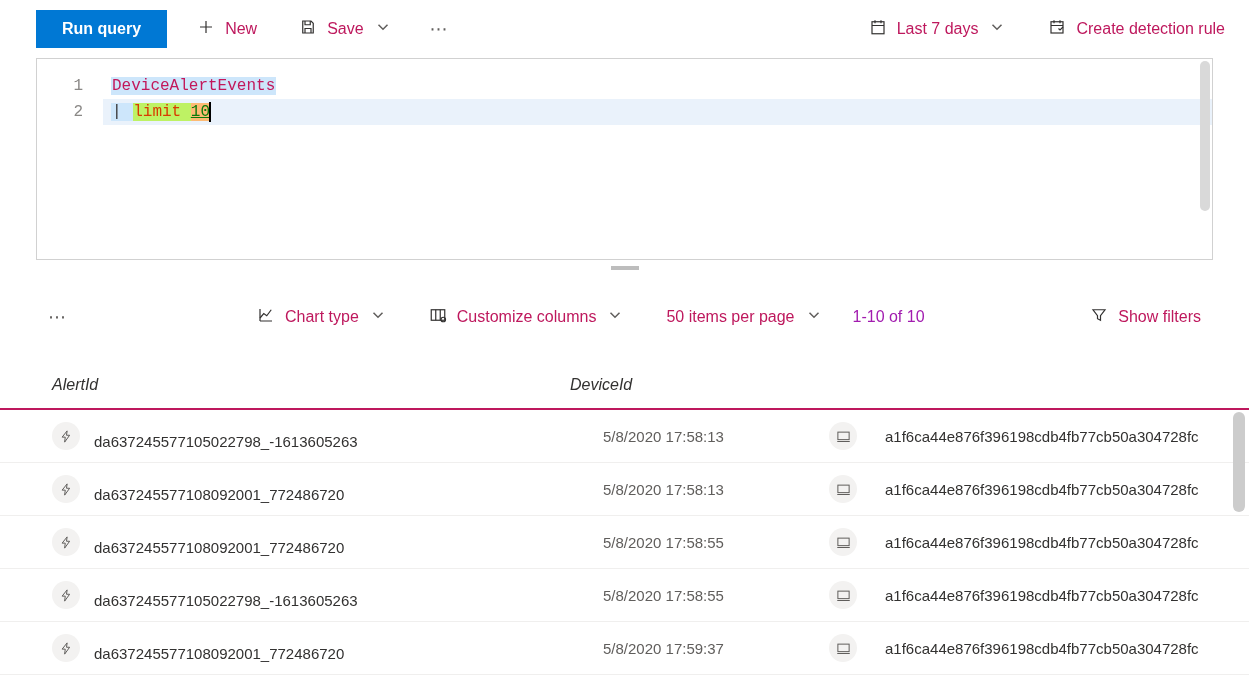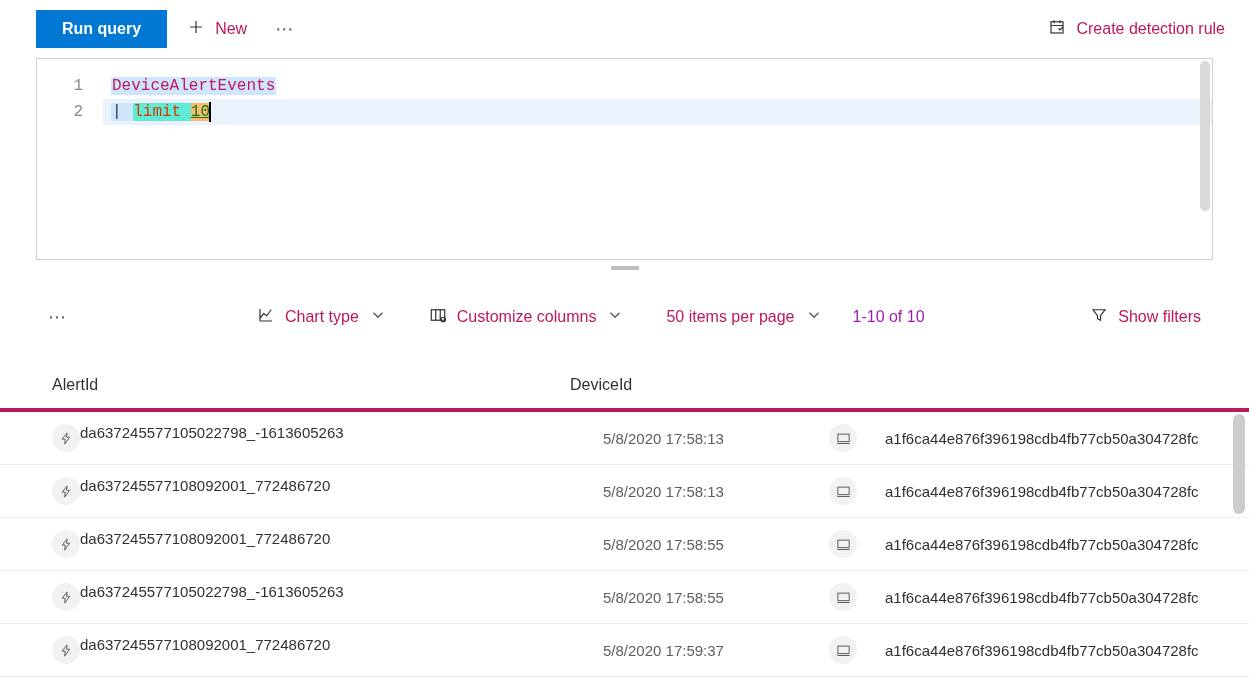--- a/index.html
+++ b/index.html
@@ -7,21 +7,21 @@
     margin: 0;
     font-family: "Segoe UI", -apple-system, BlinkMacSystemFont, sans-serif;
     font-size: 14px;
     color: #323130;
     background: #fff;
     width: 1249px;
   }
   .toolbar {
     display: flex;
     align-items: center;
-    gap: 8px;
+    gap: 18px;
     padding: 10px 12px 10px 36px;
   }
   .btn-primary {
     background: #0078d4;
     color: #fff;
     border: none;
     font-size: 16px;
     font-weight: 600;
     padding: 10px 26px;
     cursor: pointer;
@@ -61,21 +61,21 @@
     flex: 1;
     padding: 14px 0 0 0;
     font-family: Consolas, "Courier New", monospace;
     font-size: 16px;
     line-height: 26px;
   }
   .code .ln { height: 26px; white-space: pre; padding-left: 8px; }
   .sel-line { background: #eaf2fb; }
   .kw-table { color: #c2185b; background:#cde6fb; padding:0 1px;}
   .pipe { color: #323130; background:#cde6fb; padding:0 2px 0 1px;}
-  .kw-op { color: #d83b01; background:#5eead4;}
+  .kw-op { color: #d83b01; background:#bef264;}
   .num { color: #0a7a0a; background:#fdba74;text-decoration:underline;}
   .cursor {
     display:inline-block; width:2px; height:20px;
     background:#000; vertical-align:middle; margin-left:-1px;
   }
   .qbox-scroll {
     position:absolute; right:2px; top:2px; width:10px; height:150px;
     background:#d9d9d9; border-radius:5px;
   }
   .splitter {
@@ -84,37 +84,37 @@
   .results-toolbar {
     display:flex; align-items:center; gap:18px;
     padding: 30px 36px 12px 48px;
     font-size:16px;
   }
   .results-toolbar .lead-dots { font-size:18px; letter-spacing:3px; color:#605e5c; cursor:pointer; }
   .results-toolbar .grow { flex:0 0 140px; }
   .muted { color:#a21caf; }
   .thead {
     display:flex; padding: 30px 36px 14px 52px;
-    border-bottom: 4px solid #be185d;
-    font-size:16px; color:#323130;
+    border-bottom: 2px solid #be185d;
+    font-size:16px; color:#323130;font-style:italic;
   }
   .col-a { width: 518px; }
   .col-t { width: 226px; }
   .col-d { flex:1; }
   .rows { position:relative; }
   .rows-scroll {
     position:absolute; right:4px; top:2px; width:12px; height:100px;
     background:#cccccc; border-radius:6px;
   }
   .row {
     display:flex; align-items:center; padding: 12px 36px 12px 52px;
     border-bottom: 1px solid #f0efee; font-size:15px;
     cursor:pointer;
   }
-  .row .col-a { display:flex; align-items:flex-start; }
+  .row .col-a { display:flex; align-items:flex-end; gap:14px; }
   .row .col-d { display:flex; align-items:center; gap:28px; }
   .icon-circle {
     width:28px; height:28px; border-radius:50%;
     background:#f3f2f1; display:flex; align-items:center; justify-content:center;
     color:#605e5c;
   }
   .icon-circle svg { width:15px; height:15px; }
   .ts { color:#605e5c;margin-left:33px; }
 </style>
 </head>
@@ -125,24 +125,52 @@
     <span>Run query</span>
   </button>
   <button class="btn-cmd">
     <span>
       <svg viewBox="0 0 24 24" fill="none" stroke="#323130" stroke-width="1.6">
           <path d="M12 4v16M4 12h16"></path>
         </svg>
     </span>
     <span>New</span>
   </button>
+  <button class="btn-cmd">
+    <span>
+      <svg viewBox="0 0 24 24" fill="none" stroke="#323130" stroke-width="1.6">
+          <path d="M5 4h11l3 3v13H5z"></path>
+          <path d="M8 4v5h7V4M8 20v-6h8v6"></path>
+        </svg>
+    </span>
+    <span>Save</span>
+    <span>
+      <svg class="chev" viewBox="0 0 24 24" fill="none" stroke="#605e5c" stroke-width="2">
+          <path d="M6 9l6 6 6-6"></path>
+        </svg>
+    </span>
+  </button>
   <span class="dots">⋯</span>
 
   <span class="spacer"></span>
 
+  <button class="btn-cmd">
+    <span>
+      <svg viewBox="0 0 24 24" fill="none" stroke="#323130" stroke-width="1.6">
+          <rect x="4" y="5" width="16" height="16"></rect>
+          <path d="M4 10h16M8 3v4M16 3v4"></path>
+        </svg>
+    </span>
+    <span>Last 7 days</span>
+    <span>
+      <svg class="chev" viewBox="0 0 24 24" fill="none" stroke="#605e5c" stroke-width="2">
+          <path d="M6 9l6 6 6-6"></path>
+        </svg>
+    </span>
+  </button>
   <button class="btn-cmd">
     <span>
       <svg viewBox="0 0 24 24" fill="none" stroke="#323130" stroke-width="1.6">
           <rect x="4" y="5" width="16" height="15"></rect>
           <path d="M4 10h16M8 3v4M16 3v4M14 14l2 2 4-4"></path>
         </svg>
     </span>
     <span>Create detection rule</span>
   </button>
 </div>

